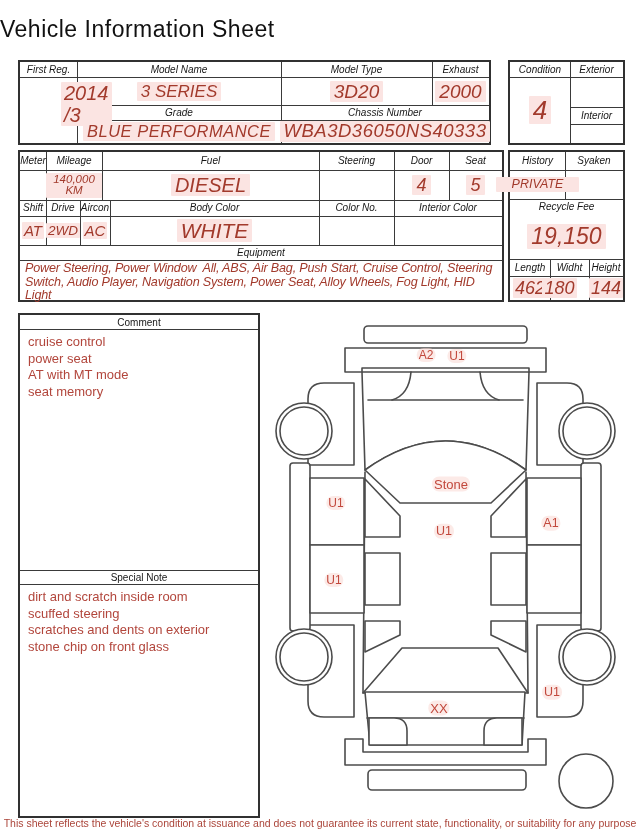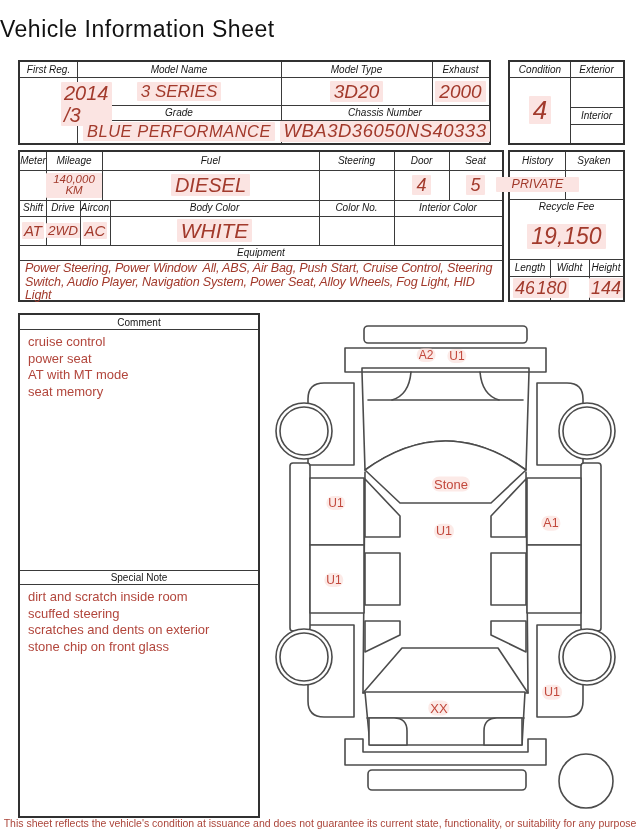--- a/index.html
+++ b/index.html
@@ -184,21 +184,21 @@
   <div class="val" style="left:0;top:63px;width:113px;height:42px;font-size:23px">
       <span class="pk">19,150</span>
     </div>
 
   <div class="lbl" style="left:0;top:107px;width:40px;height:17px">Length</div>
   <div class="lbl" style="left:40px;top:107px;width:39px;height:17px">Widht</div>
   <div class="lbl" style="left:79px;top:107px;width:34px;height:17px">Height</div>
   <div class="val" style="left:0;top:124px;width:40px;height:24px;font-size:18px">
       <span class="pk" style="padding:1px 2px">462</span>
     </div>
-  <div class="val" style="left:32px;top:124px;width:19px;height:24px;font-size:18px">
+  <div class="val" style="left:40px;top:124px;width:19px;height:24px;font-size:18px">
       <span class="pk" style="padding:1px 2px">180</span>
     </div>
   <div class="val" style="left:79px;top:124px;width:34px;height:24px;font-size:18px">
       <span class="pk" style="padding:1px 2px">144</span>
     </div>
 </div>
 
 <div class="box" style="left:18px;top:313px;width:242px;height:505px">
   <div class="lnh" style="left:0;top:14px;width:238px"></div>
   <div class="lnh" style="left:0;top:255px;width:238px"></div>

